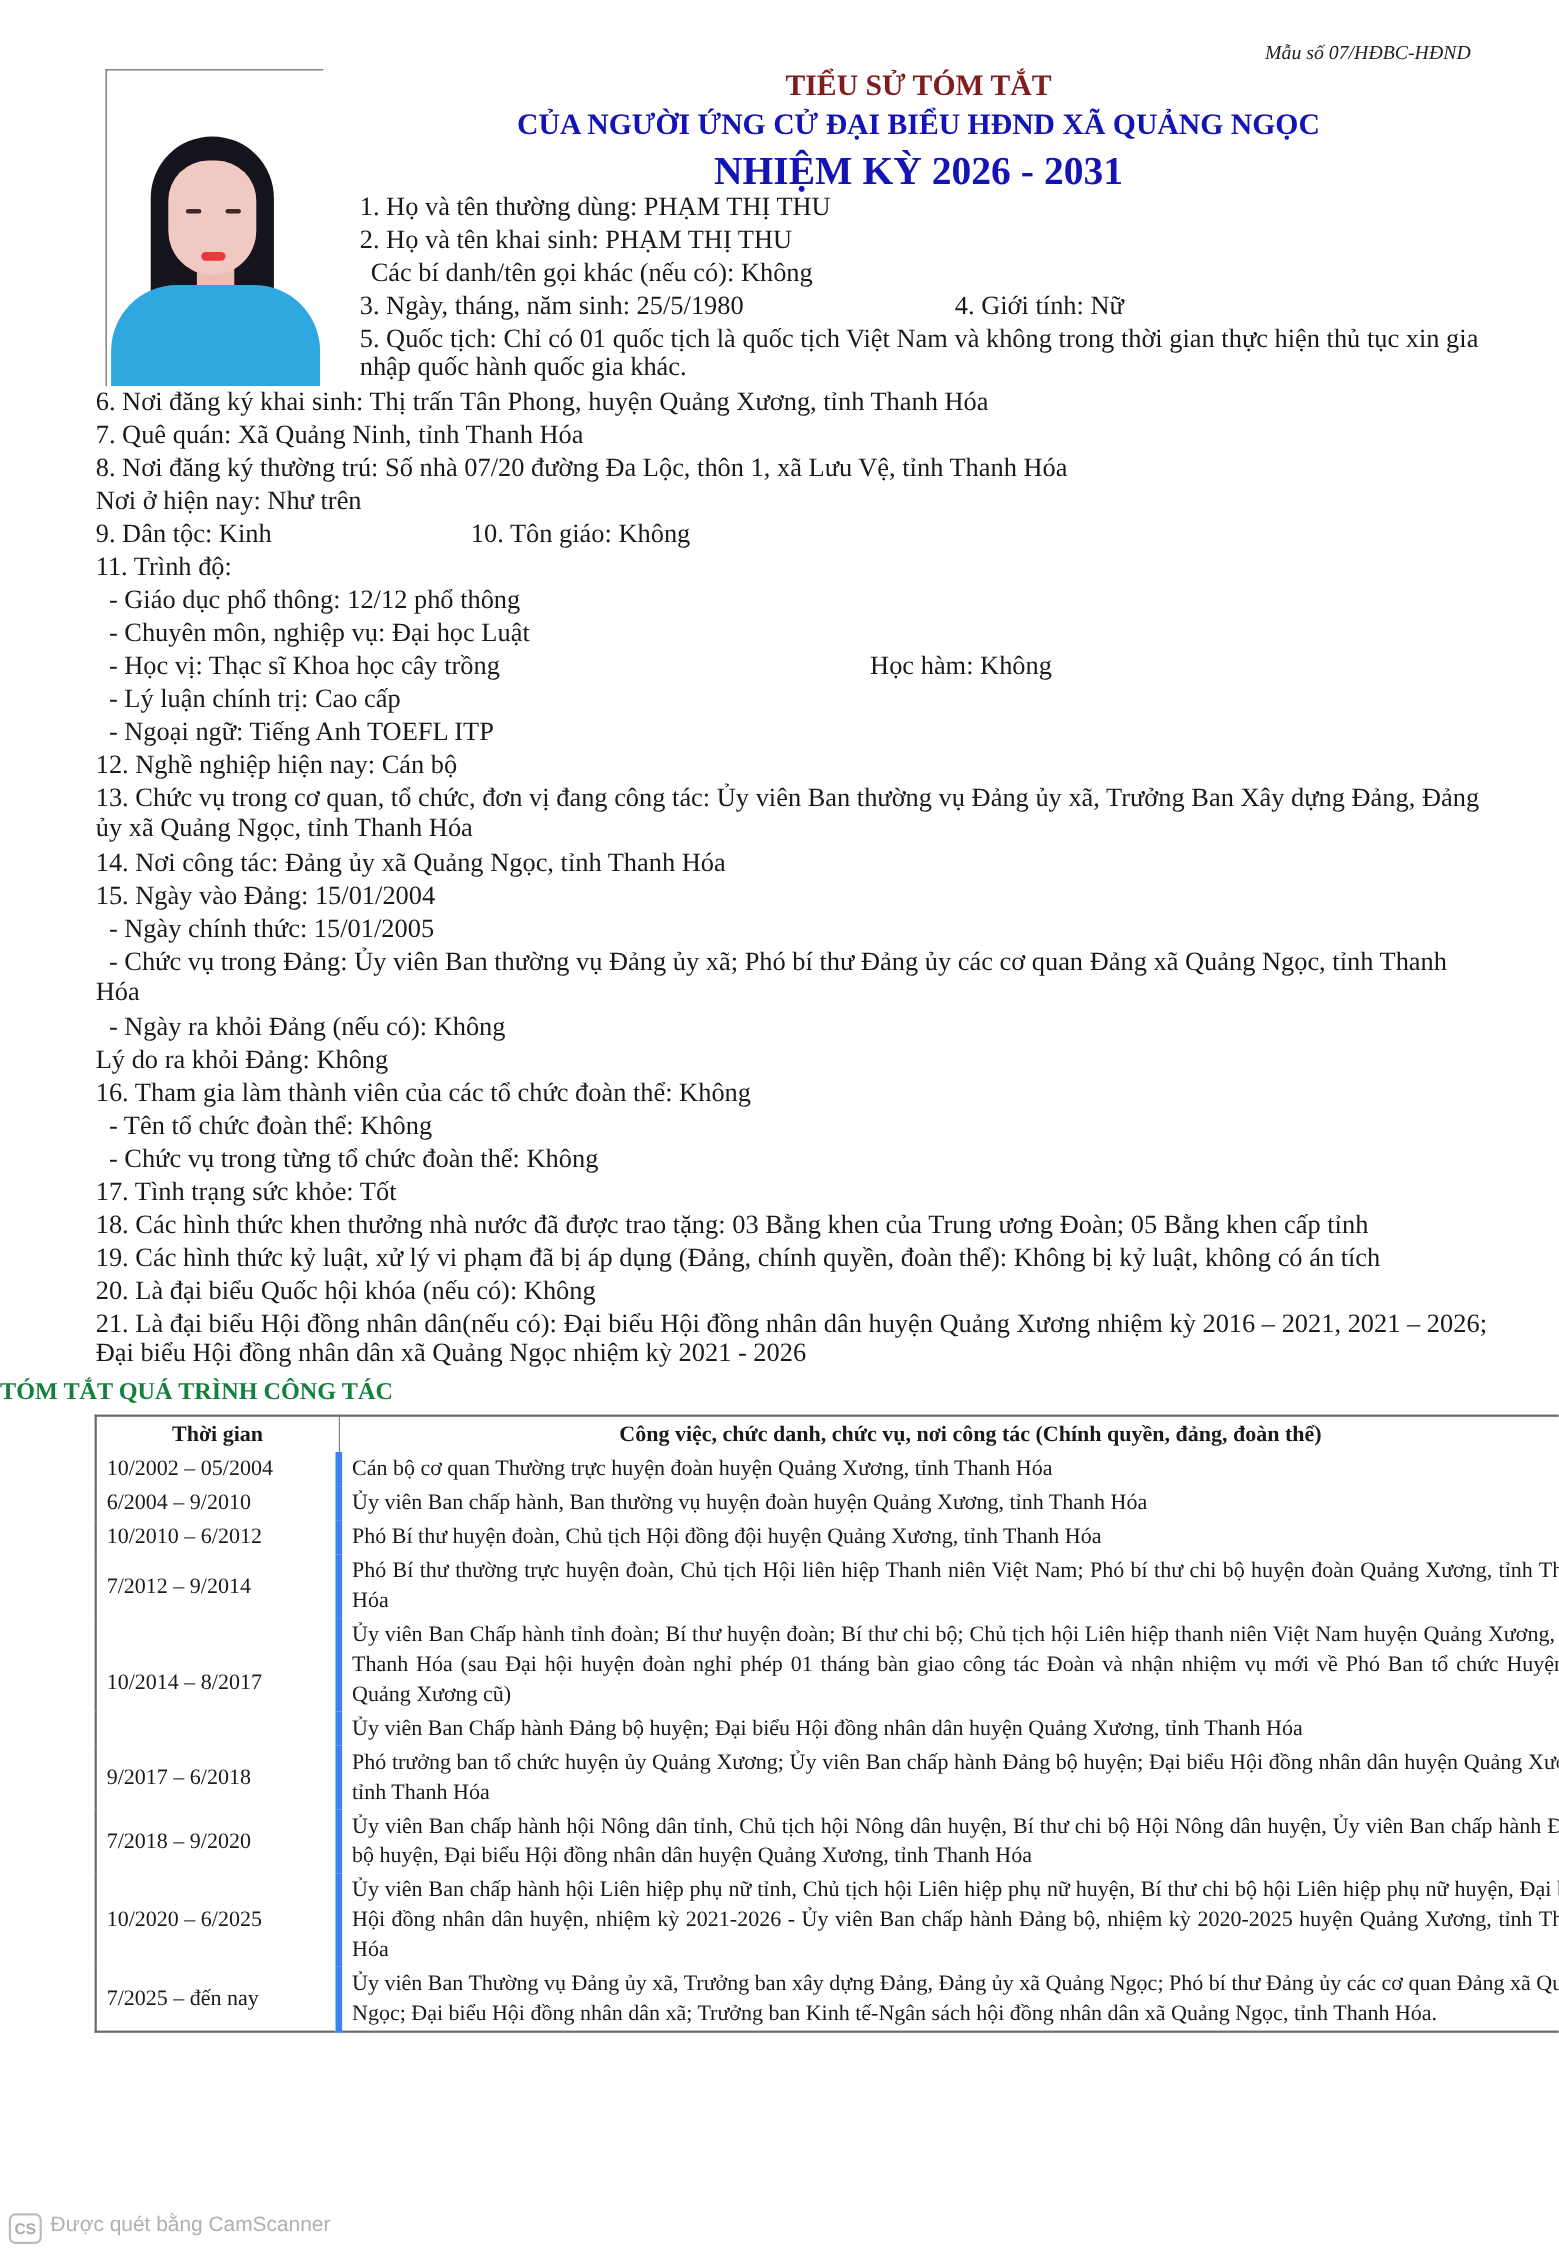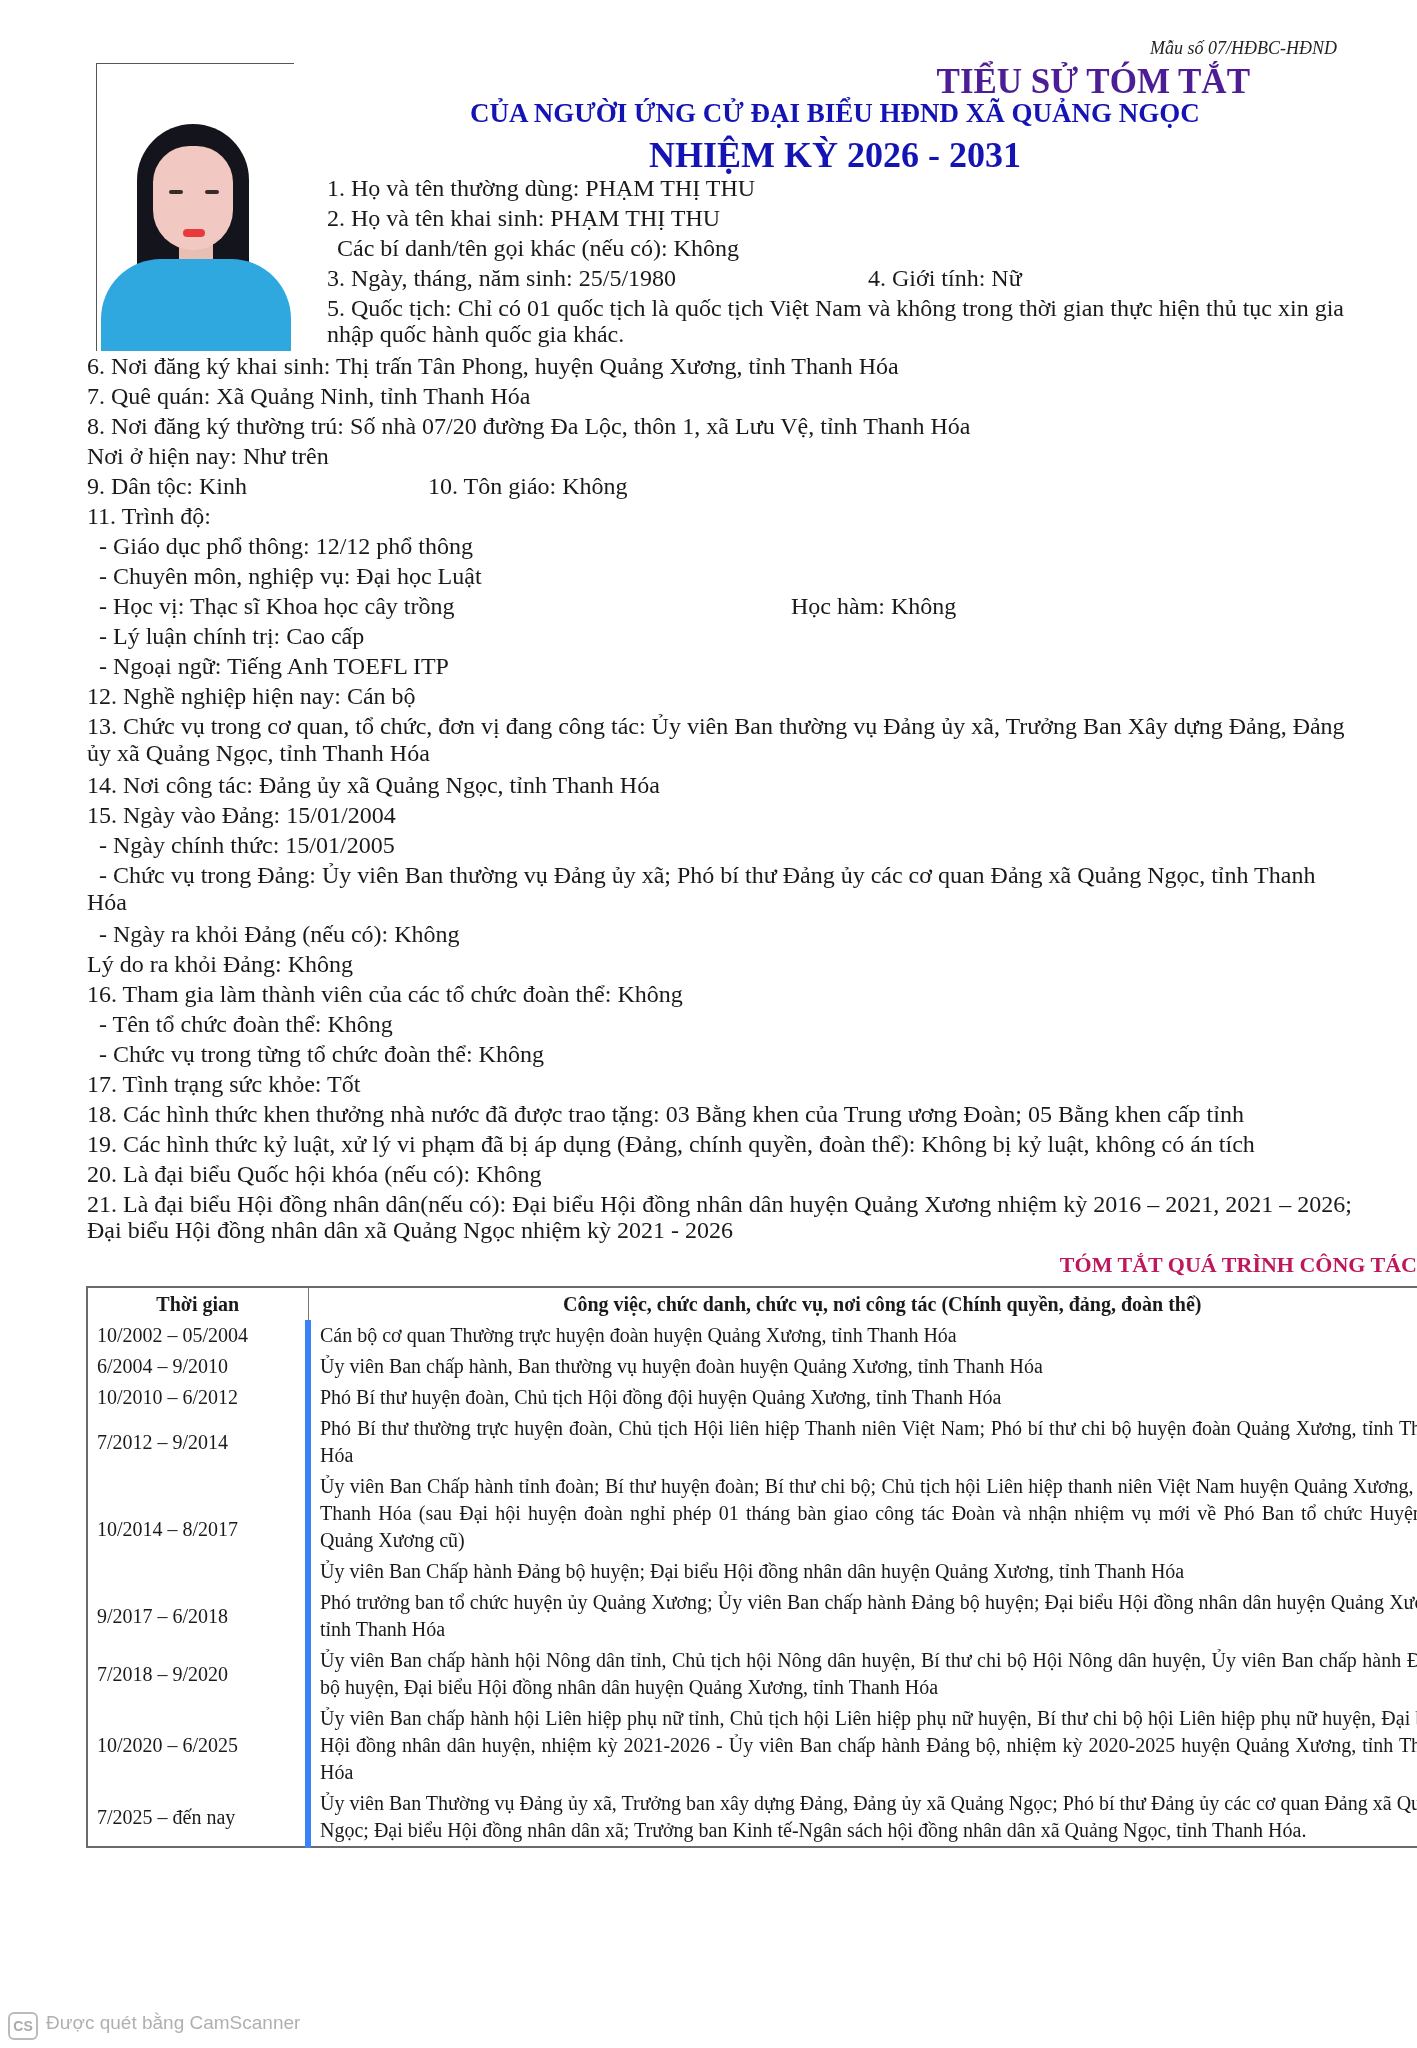--- a/index.html
+++ b/index.html
@@ -7,25 +7,25 @@
   body { position: relative; font-family: "Liberation Serif", "DejaVu Serif", serif; color: #1a1a1a; }
   .form-code { position: absolute; top: 38px; right: 80px; font-style: italic; font-size: 18px; color: #222; }
   .photo { position: absolute; left: 96px; top: 63px; width: 198px; height: 288px; border-left: 1px solid #555; border-top: 1px solid #555; overflow: hidden; background: #fff; }
   .photo .hair { position: absolute; left: 40px; top: 60px; width: 112px; height: 170px; background: #14141c; border-radius: 56px 56px 10px 10px; }
   .photo .face { position: absolute; left: 56px; top: 82px; width: 80px; height: 104px; background: #f2c9c2; border-radius: 40px 40px 44px 44px; }
   .photo .eye { position: absolute; top: 126px; width: 14px; height: 4px; background: #3a2a2a; border-radius: 3px; }
   .photo .lips { position: absolute; left: 86px; top: 165px; width: 22px; height: 8px; background: #e83a3a; border-radius: 6px; }
   .photo .body { position: absolute; left: 4px; top: 195px; width: 190px; height: 100px; background: #2fa8e0; border-radius: 60px 60px 0 0; }
   .photo .neck { position: absolute; left: 82px; top: 180px; width: 34px; height: 26px; background: #e9bfb4; }
   .title-block { position: absolute; left: 420px; width: 830px; text-align: center; font-weight: bold; }
-  .t1 { top: 62px; font-size: 35px; color: #4c1d95; text-align: right; }
+  .t1 { top: 62px; font-size: 27px; color: #7f1d1d; }
   .t2 { top: 98px; font-size: 27px; color: #1414b4; }
   .t3 { top: 134px; font-size: 36px; color: #1414b4; }
   .line { position: absolute; font-size: 24px; line-height: 28px; white-space: nowrap; }
-  .section-heading { position: absolute; left: 0; width: 1417px; top: 1252px; text-align: right; font-weight: bold; font-size: 22px; color: #be185d; }
+  .section-heading { position: absolute; left: 0; width: 1417px; top: 1252px; text-align: left; font-weight: bold; font-size: 22px; color: #15803d; }
   table.work { position: absolute; left: 86px; top: 1286px; width: 1372px; border-collapse: collapse; border: 2px solid #6a6a6a; font-size: 20px; line-height: 27px; }
   table.work th { font-weight: bold; text-align: center; padding: 3px 6px 2px; }
   table.work td { padding: 2px 6px 2px 9px; vertical-align: middle; text-align: justify; }
   table.work td.time { width: 221px; border-right: 6px solid #3b82f6; text-align: left; }
   table.work th.time { width: 221px; border-right: 1px solid #777; }
   .footer { position: absolute; left: 8px; top: 2012px; display: flex; font-family: "Liberation Sans", "DejaVu Sans", sans-serif; color: #b0b0b0; font-size: 19px; }
   .cs-logo { width: 30px; height: 28px; border: 2px solid #bbb; border-radius: 6px; font-weight: bold; font-size: 14px; display: flex; align-items: center; justify-content: center; color: #aaa; margin-right: 8px; }
 </style>
 </head>
 <body>

